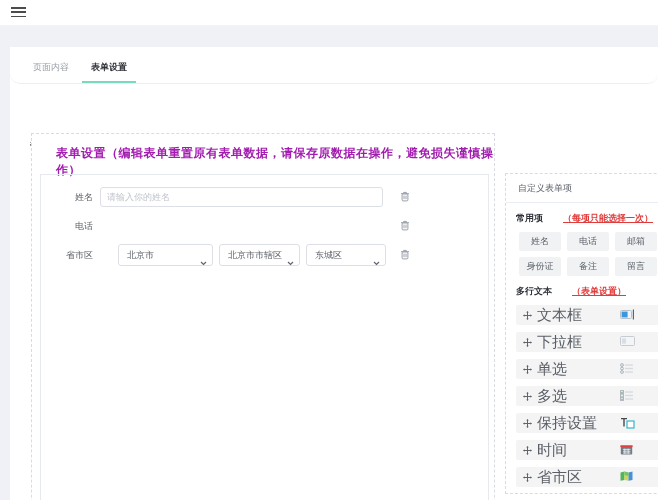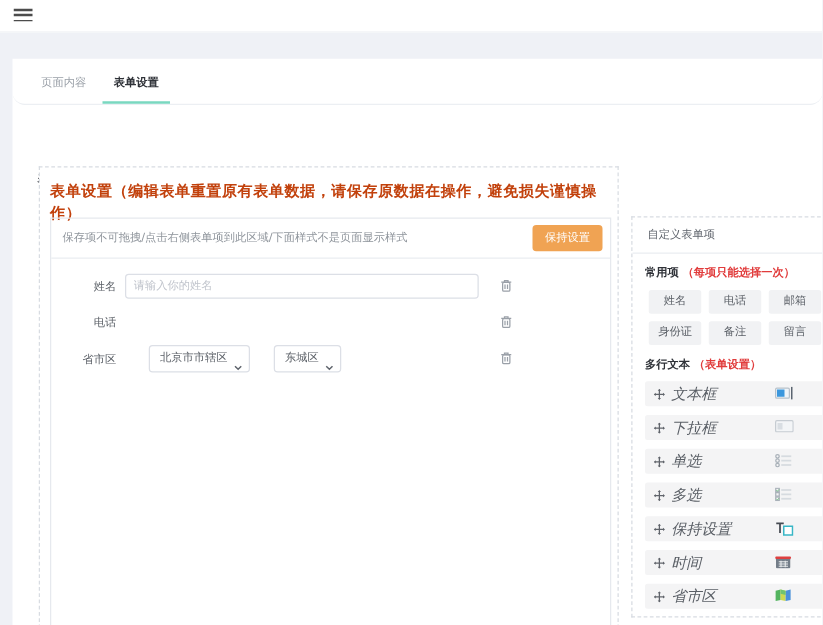--- a/index.html
+++ b/index.html
@@ -17,48 +17,48 @@
 
   
   .tabs-row { height:37px; border-bottom:1px solid #eceff3; padding:6px 0 0 14px;border-radius:10px; }
   .tab { display:inline-block; height:30px; line-height:28px; padding:0 9px; margin-right:4px; font-size:9px; color:#9aa0a8; cursor:pointer; }
   .tab.active { color:#2f3238; border-bottom:2px solid #79d8c0; font-weight:bold; }
 
   .page-heading { position:absolute; left:20px; top:89px; font-size:10px; font-weight:bold; color:#2f3238; }
 
   
   .left-panel { position:absolute; left:21px; top:86px; width:464px; height:440px; border:1px dashed #d8dce2; background:#fff; }
-  .editor-title { position:absolute; left:8px; top:11px; font-size:12px; font-weight:bold; color:#c2410c; letter-spacing:0.5px;font-family:Liberation Mono, monospace; }
+  .editor-title { position:absolute; left:24px; top:11px; font-size:12px; font-weight:bold; color:#a21caf; letter-spacing:0.5px;font-family:Liberation Mono, monospace; }
   .form-box { position:absolute; left:8px; top:40px; width:449px; height:400px; border:1px solid #e6e9ee; }
   .form-box-header { position:relative; height:32px; border-bottom:1px solid #eaedf1; }
   .hint-text { position:absolute; left:9px; top:0; line-height:32px; font-size:9px; color:#8f959c; }
   .save-btn { position:absolute; right:6px; top:5px; height:21px; line-height:21px; padding:0 10px; background:#f0a353; color:#fff; font-size:9px; border:none; border-radius:3px; cursor:pointer; }
 
   .fields { padding-top:11px; }
   .field-row { position:relative; display:flex; align-items:center; width:372px; height:22px; margin-bottom:7px; }
   .field-label { width:59px; text-align:right; padding-right:7px; font-size:9px; color:#5a5f66; }
   .text-input { width:283px; height:20px; border:1px solid #dcdfe6; border-radius:3px; font-size:9px; padding:0 6px; color:#33373d; outline:none; font-family:inherit; }
   .text-input::placeholder { color:#c0c4cc; }
   .select-box { position:relative; height:22px; border:1px solid #dcdfe6; border-radius:3px; font-size:9px; color:#5a5f66; line-height:20px; padding:0 16px 0 8px; background:#fff; cursor:pointer; }
   .select-box .chev { position:absolute; right:5px; top:8px; }
-  .sel-gap { margin-left:19px; }
+  .sel-gap { margin-left:6px; }
   .sel-first { margin-left:18px; }
   .trash { position:absolute; right:3px; top:5px; cursor:pointer; line-height:0; }
 
   
   .right-panel { position:absolute; left:495px; top:126px; width:216px; height:321px; border:1px dashed #d8dce2; background:#fff; }
   .sb-header { height:29px; line-height:29px; padding-left:12px; font-size:9px; color:#5f646c; border-bottom:1px solid #eaedf1; }
   .sb-body { padding:9px 10px 0 10px; }
   .sec-line { font-size:9px; color:#2f3238; font-weight:bold; margin-bottom:7px; }
-  .sec-note { color:#e13c3c; font-weight:bold; margin-left:3px; }
+  .sec-note { color:#e13c3c; font-weight:bold; margin-left:20px;text-decoration:underline; }
   .common-grid { display:flex; flex-wrap:wrap; margin:0 0 3px 3px; }
   .common-btn { width:42px; height:19px; line-height:19px; text-align:center; background:#f1f2f4; color:#5a5f66; font-size:9px; border-radius:2px; margin:0 6px 6px 0; cursor:pointer; }
   .custom-list { margin-top:7px; }
   .custom-row { position:relative; display:flex; align-items:center; height:20px; background:#f4f4f5; border-radius:2px; margin-bottom:7px; padding:0 7px; cursor:pointer; }
-  .custom-row .label { font-size:12px; color:#5a5f66; margin-left:5px;font-style:italic; }
+  .custom-row .label { font-size:15px; color:#5a5f66; margin-left:5px; }
   .custom-row .type-icon { position:absolute; left:104px; top:4px; line-height:0; }
   .move-ic { line-height:0; }
 </style>
 </head>
 <body>
 
 <div id="canvas">
 
   <div class="topbar">
     <div class="hamburger">
@@ -70,24 +70,20 @@
 
   <div class="card">
 
     <div class="tabs-row" id="tabs-row"><div class="tab">页面内容</div><div class="tab active">表单设置</div></div>
 
     <div class="page-heading">表单设置</div>
 
     <div class="left-panel">
       <div class="editor-title">表单设置（编辑表单重置原有表单数据，请保存原数据在操作，避免损失谨慎操作）</div>
       <div class="form-box">
-        <div class="form-box-header">
-          <span class="hint-text">保存项不可拖拽/点击右侧表单项到此区域/下面样式不是页面显示样式</span>
-          <button class="save-btn">保持设置</button>
-        </div>
         <div class="fields" id="fields">
             <div class="field-row">
               <span class="field-label">姓名</span>
               <input class="text-input" type="text" placeholder="请输入你的姓名" style="">
               <span class="trash"><svg width="10" height="11" viewBox="0 0 10 11">
                   <path d="M1 2.7h8" stroke="#9aa0a8" fill="none"></path>
                   <path d="M3.6 2.5V1.4h2.8v1.1" stroke="#9aa0a8" fill="none"></path>
                   <rect x="2.1" y="2.9" width="5.8" height="7" rx="1" fill="none" stroke="#9aa0a8"></rect>
                   <path d="M4 4.6v3.6M6 4.6v3.6" stroke="#9aa0a8"></path>
                 </svg></span>
@@ -96,24 +92,27 @@
               <span class="field-label">电话</span>
               <span class="trash"><svg width="10" height="11" viewBox="0 0 10 11">
                   <path d="M1 2.7h8" stroke="#9aa0a8" fill="none"></path>
                   <path d="M3.6 2.5V1.4h2.8v1.1" stroke="#9aa0a8" fill="none"></path>
                   <rect x="2.1" y="2.9" width="5.8" height="7" rx="1" fill="none" stroke="#9aa0a8"></rect>
                   <path d="M4 4.6v3.6M6 4.6v3.6" stroke="#9aa0a8"></path>
                 </svg></span>
             </div>
             <div class="field-row">
               <span class="field-label">省市区</span>
+              <div class="select-box sel-first" style="width: 95px;"><span>北京市</span><span class="chev"><svg width="7" height="5" viewBox="0 0 7 5">
+                    <path d="M1 1l2.5 2.4L6 1" fill="none" stroke="#5f646c" stroke-width="1.2"></path>
+                  </svg></span></div>
               <div class="select-box sel-gap" style="width: 81px;"><span>北京市市辖区</span><span class="chev"><svg width="7" height="5" viewBox="0 0 7 5">
                     <path d="M1 1l2.5 2.4L6 1" fill="none" stroke="#5f646c" stroke-width="1.2"></path>
                   </svg></span></div>
-              <div class="select-box sel-gap" style="width: 54px;"><span>东城区</span><span class="chev"><svg width="7" height="5" viewBox="0 0 7 5">
+              <div class="select-box sel-gap" style="width: 80px;"><span>东城区</span><span class="chev"><svg width="7" height="5" viewBox="0 0 7 5">
                     <path d="M1 1l2.5 2.4L6 1" fill="none" stroke="#5f646c" stroke-width="1.2"></path>
                   </svg></span></div>
               <span class="trash"><svg width="10" height="11" viewBox="0 0 10 11">
                   <path d="M1 2.7h8" stroke="#9aa0a8" fill="none"></path>
                   <path d="M3.6 2.5V1.4h2.8v1.1" stroke="#9aa0a8" fill="none"></path>
                   <rect x="2.1" y="2.9" width="5.8" height="7" rx="1" fill="none" stroke="#9aa0a8"></rect>
                   <path d="M4 4.6v3.6M6 4.6v3.6" stroke="#9aa0a8"></path>
                 </svg></span>
             </div>
           </div>

